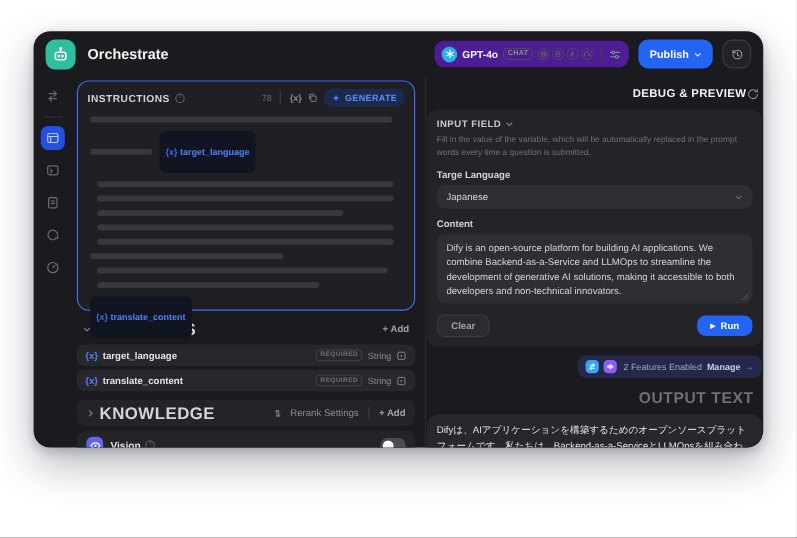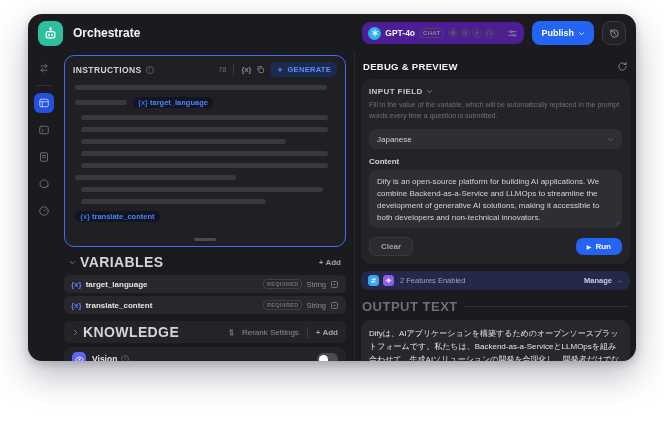--- a/index.html
+++ b/index.html
@@ -1,19 +1,19 @@
 <!DOCTYPE html>
 <html><head>
 <meta charset="utf-8">
 <style>
   * { margin:0; padding:0; box-sizing:border-box; }
   body { font-family:"Liberation Sans","DejaVu Sans",sans-serif; }
   .page { width:664px; height:448px; background:#ffffff; position:relative; overflow:hidden; }
   .window {
-    position:absolute; left:28px; top:14px; width:608px; height:347px;
+    position:absolute; left:28px; top:26px; width:608px; height:347px;
     background:#1b1b1f; border-radius:14px; overflow:hidden;
     box-shadow:0 14px 34px rgba(15,23,42,.30), 0 3px 8px rgba(15,23,42,.18);
     color:#e4e4e7;
   }
   
   .titlebar { height:38px; display:flex; align-items:center; padding:0 10px 0 10px; }
   .app-icon { width:25px; height:25px; border-radius:8px; background:#2ebfa0; display:flex; align-items:center; justify-content:center; flex:0 0 auto; }
   .app-title { font-size:12px; font-weight:bold; color:#f4f4f5; margin-left:10px; }
   .titlebar-right { margin-left:auto; display:flex; align-items:center; gap:8px; }
   .model-bar { background:#4c1d95; border-radius:8px; height:22px; display:flex; align-items:center; gap:4px; padding:0 6px; cursor:pointer; }
@@ -40,42 +40,42 @@
   .panel-title { font-size:8.5px; font-weight:bold; color:#d4d4d8; letter-spacing:.4px; }
   .info-i { width:8px; height:8px; border:1px solid #5a5a62; border-radius:50%; color:#5a5a62; font-size:5.5px; display:inline-flex; align-items:center; justify-content:center; line-height:1; }
   .head-right { margin-left:auto; display:flex; align-items:center; gap:5px; }
   .count { font-size:7.5px; color:#6f6f78; }
   .varglyph { font-size:7.5px; color:#8b8b94; font-weight:bold; }
   .gen-btn { background:#1c2b4d; color:#5a8dff; border:none; border-radius:6px; font-size:7.5px; font-weight:bold; padding:3px 6px; display:flex; align-items:center; gap:3px; letter-spacing:.3px; cursor:pointer; font-family:inherit; }
   .skeleton { padding:4px 10px 0; flex:1; }
   .sk-row { display:flex; align-items:center; gap:6px; margin-bottom:7px; }
   .sk-line { height:5px; border-radius:2.5px; background:#38383d; }
   .ind { margin-left:6px; }
-  .var-tag { background:#111521; color:#4f82f7; font-size:7.5px; font-weight:bold; border-radius:5px; padding:1px 5px; white-space:nowrap; }
+  .var-tag { background:#111521; color:#4f82f7; font-size:7.5px; font-weight:bold; border-radius:5px; padding:13px 5px; white-space:nowrap; }
   .var-tag .vp { color:#3f6ae0; margin-right:2px; }
   .drag-handle { width:22px; height:3px; border-radius:2px; background:#4b4b52; margin:0 auto 5px; }
   .section-row { display:flex; align-items:center; padding:7px 5px 5px; }
   .section-title { font-size:14px; font-weight:bold; color:#d4d4d8; letter-spacing:.4px; display:flex; align-items:center; gap:4px; }
   .add-label { margin-left:auto; font-size:8px; font-weight:bold; color:#a1a1aa; cursor:pointer; }
   .var-row { background:#28282c; border-radius:6px; height:18px; display:flex; align-items:center; padding:0 7px; margin-bottom:3px; gap:4px; }
   .var-name { font-size:8px; font-weight:bold; color:#e4e4e7; }
   .var-x { font-size:8px; font-weight:bold; color:#4f82f7; }
   .var-right { margin-left:auto; display:flex; align-items:center; gap:4px; }
   .req-badge { font-size:5.5px; font-weight:bold; color:#6f6f78; border:1px solid #3f3f45; border-radius:4px; padding:1px 3px; letter-spacing:.3px; }
   .type-label { font-size:7.5px; color:#8b8b94; }
   .knowledge-row { background:#242428; border-radius:7px; height:22px; display:flex; align-items:center; padding:0 8px; margin-top:7px; gap:4px; }
   .k-right { margin-left:auto; display:flex; align-items:center; gap:6px; font-size:8px; color:#8b8b94; }
   .k-add { font-size:8px; font-weight:bold; color:#a1a1aa; cursor:pointer; }
   .vision-row { background:#242428; border-radius:8px; height:24px; display:flex; align-items:center; padding:0 8px; margin-top:4px; gap:6px; }
   .vision-icon { width:14px; height:14px; border-radius:5px; background:#6166f0; display:flex; align-items:center; justify-content:center; }
   .vision-label { font-size:8.5px; font-weight:bold; color:#e4e4e7; display:flex; align-items:center; gap:4px; }
   .toggle { margin-left:auto; width:21px; height:12px; border-radius:7px; background:#4b4b53; position:relative; cursor:pointer; }
   .toggle .knob { position:absolute; left:1.5px; top:1.5px; width:9px; height:9px; border-radius:50%; background:#fff; }
   
-  .right-col { flex:1; border-left:1px solid #2a2a2f; padding:0 6px; display:flex; flex-direction:column; }
+  .right-col { flex:1; border-left:1px solid #2a2a2f; padding:0 1px; display:flex; flex-direction:column;align-items:flex-end; }
   .debug-head { display:flex; align-items:center; padding:9px 2px 7px; }
   .debug-title { font-size:9.5px; font-weight:bold; color:#f4f4f5; letter-spacing:.3px; }
   .input-card { background:#242428; border-radius:10px; padding:8px; }
   .if-title { font-size:8px; font-weight:bold; color:#c8c8d0; letter-spacing:.4px; display:flex; align-items:center; gap:3px; cursor:pointer; }
   .if-desc { font-size:7px; color:#6f6f78; line-height:1.5; margin:4px 0 8px; }
   .field-label { font-size:8px; font-weight:bold; color:#d4d4d8; margin-bottom:4px; }
   .select { background:#2e2e33; border-radius:7px; height:20px; display:flex; align-items:center; padding:0 8px; font-size:8px; color:#d4d4d8; cursor:pointer; margin-bottom:8px; }
   .select .chev { margin-left:auto; color:#6f6f78; display:flex; }
   .textarea { background:#2e2e33; border-radius:7px; padding:6px 8px; font-size:8px; color:#d4d4d8; line-height:1.5; height:58px; position:relative; cursor:text; }
   .resize-grip { position:absolute; right:3px; bottom:3px; width:6px; height:6px;
@@ -390,20 +390,21 @@
 
         <div class="input-card">
           <div class="if-title">
             <span>INPUT FIELD</span>
             <svg width="7" height="7" viewBox="0 0 24 24" fill="none" stroke="#8b8b94" stroke-width="3" stroke-linecap="round">
                 <polyline points="5 9 12 16 19 9"></polyline>
               </svg>
           </div>
           <div class="if-desc">Fill in the value of the variable, which will be automatically replaced in the prompt words every time a question is submitted.</div>
 
+          <div class="field-label">Targe Language</div>
           <div class="select">
             <span>Japanese</span>
             <span class="chev">
               <svg width="7" height="7" viewBox="0 0 24 24" fill="none" stroke="currentColor" stroke-width="3" stroke-linecap="round">
                   <polyline points="5 9 12 16 19 9"></polyline>
                 </svg>
             </span>
           </div>
 
           <div class="field-label">Content</div>

